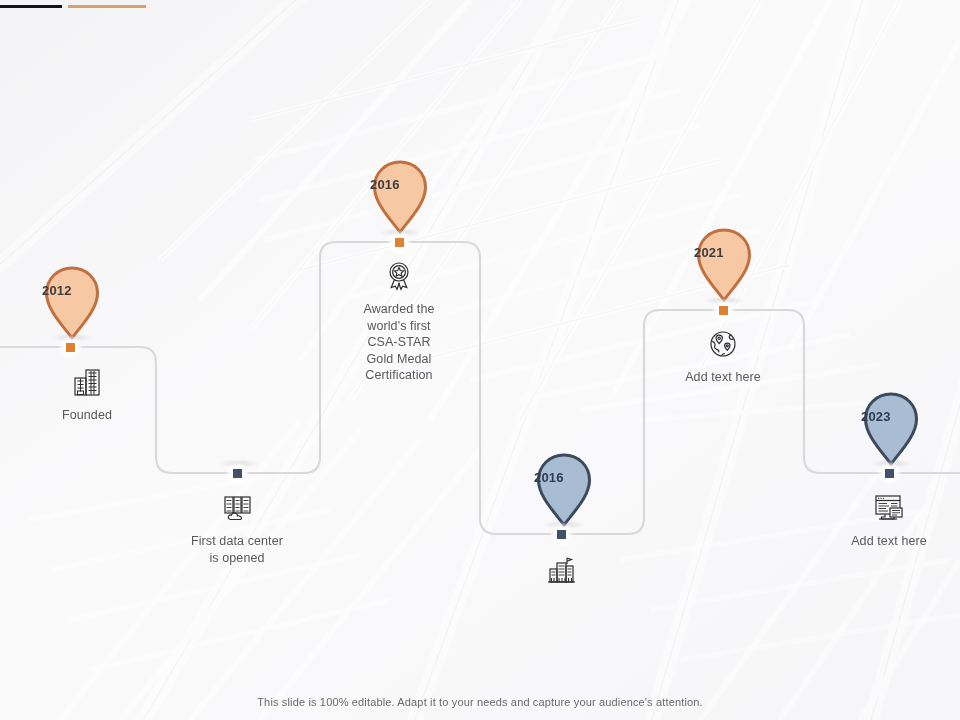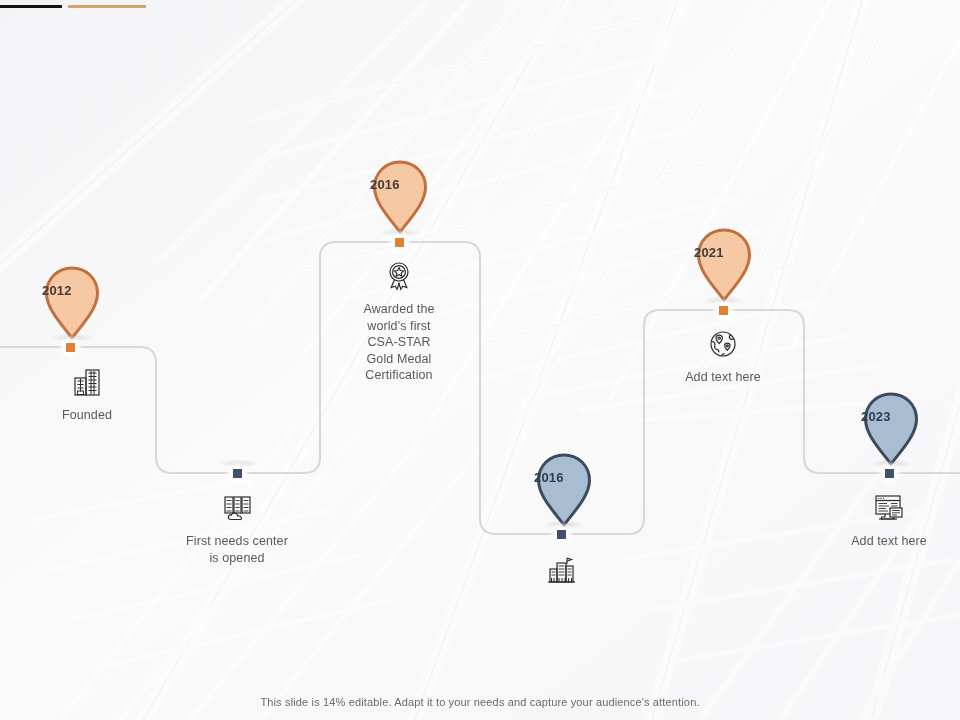--- a/index.html
+++ b/index.html
@@ -230,21 +230,21 @@
           <line x1="22.5" y1="8.5" x2="27.5" y2="8.5"></line>
             <line x1="22.5" y1="12" x2="27.5" y2="12"></line>
           <line x1="22.5" y1="15.5" x2="27.5" y2="15.5"></line>
             <line x1="22.5" y1="19" x2="27.5" y2="19"></line>
         </g>
         <path d="M10 27.5 C8 27.5 7 26.2 7.4 24.6 C7.8 23.1 9.3 22.6 10.4 23.1
                  C11 21.2 13.2 20.4 14.9 21.3 C16 21.9 16.5 23 16.5 23.9
                  C18.3 23.4 20.2 24.4 20.4 26 C20.6 27 19.8 27.5 18.9 27.5 Z"></path>
       </svg>
     </div>
-    <div class="cap">First needs center
+    <div class="cap">First data center
 is opened</div>
   </div>
 
   <div class="pin orange" style="left:370px;top:158px;">
     <svg viewBox="0 0 60 78">
       <path d="M30 4 C15.5 4 4.5 15 4.5 29.2 C4.5 44 18 58.5 30 74 C42 58.5 55.5 44 55.5 29.2 C55.5 15 44.5 4 30 4 Z" fill="#f7c8a4" stroke="#c2703d" stroke-width="3"></path>
     </svg>
     <div class="yr">2016</div>
   </div>
   <div class="pin-shadow" style="left:379px;top:228px;"></div>
@@ -373,15 +373,15 @@
             <line x1="20" y1="20.8" x2="28" y2="20.8"></line>
           <line x1="20" y1="23" x2="25" y2="23"></line>
         </g>
         <path d="M13 22 L13 25 L9.5 25 L9.5 27 L22 27 L22 25"></path>
         <line x1="7" y1="27" x2="25" y2="27"></line>
       </svg>
     </div>
     <div class="cap">Add text here</div>
   </div>
 
-  <div class="footer">This slide is 14% editable. Adapt it to your needs and capture your audience's attention.</div>
+  <div class="footer">This slide is 100% editable. Adapt it to your needs and capture your audience's attention.</div>
 
 </div>
 
 </body></html>

